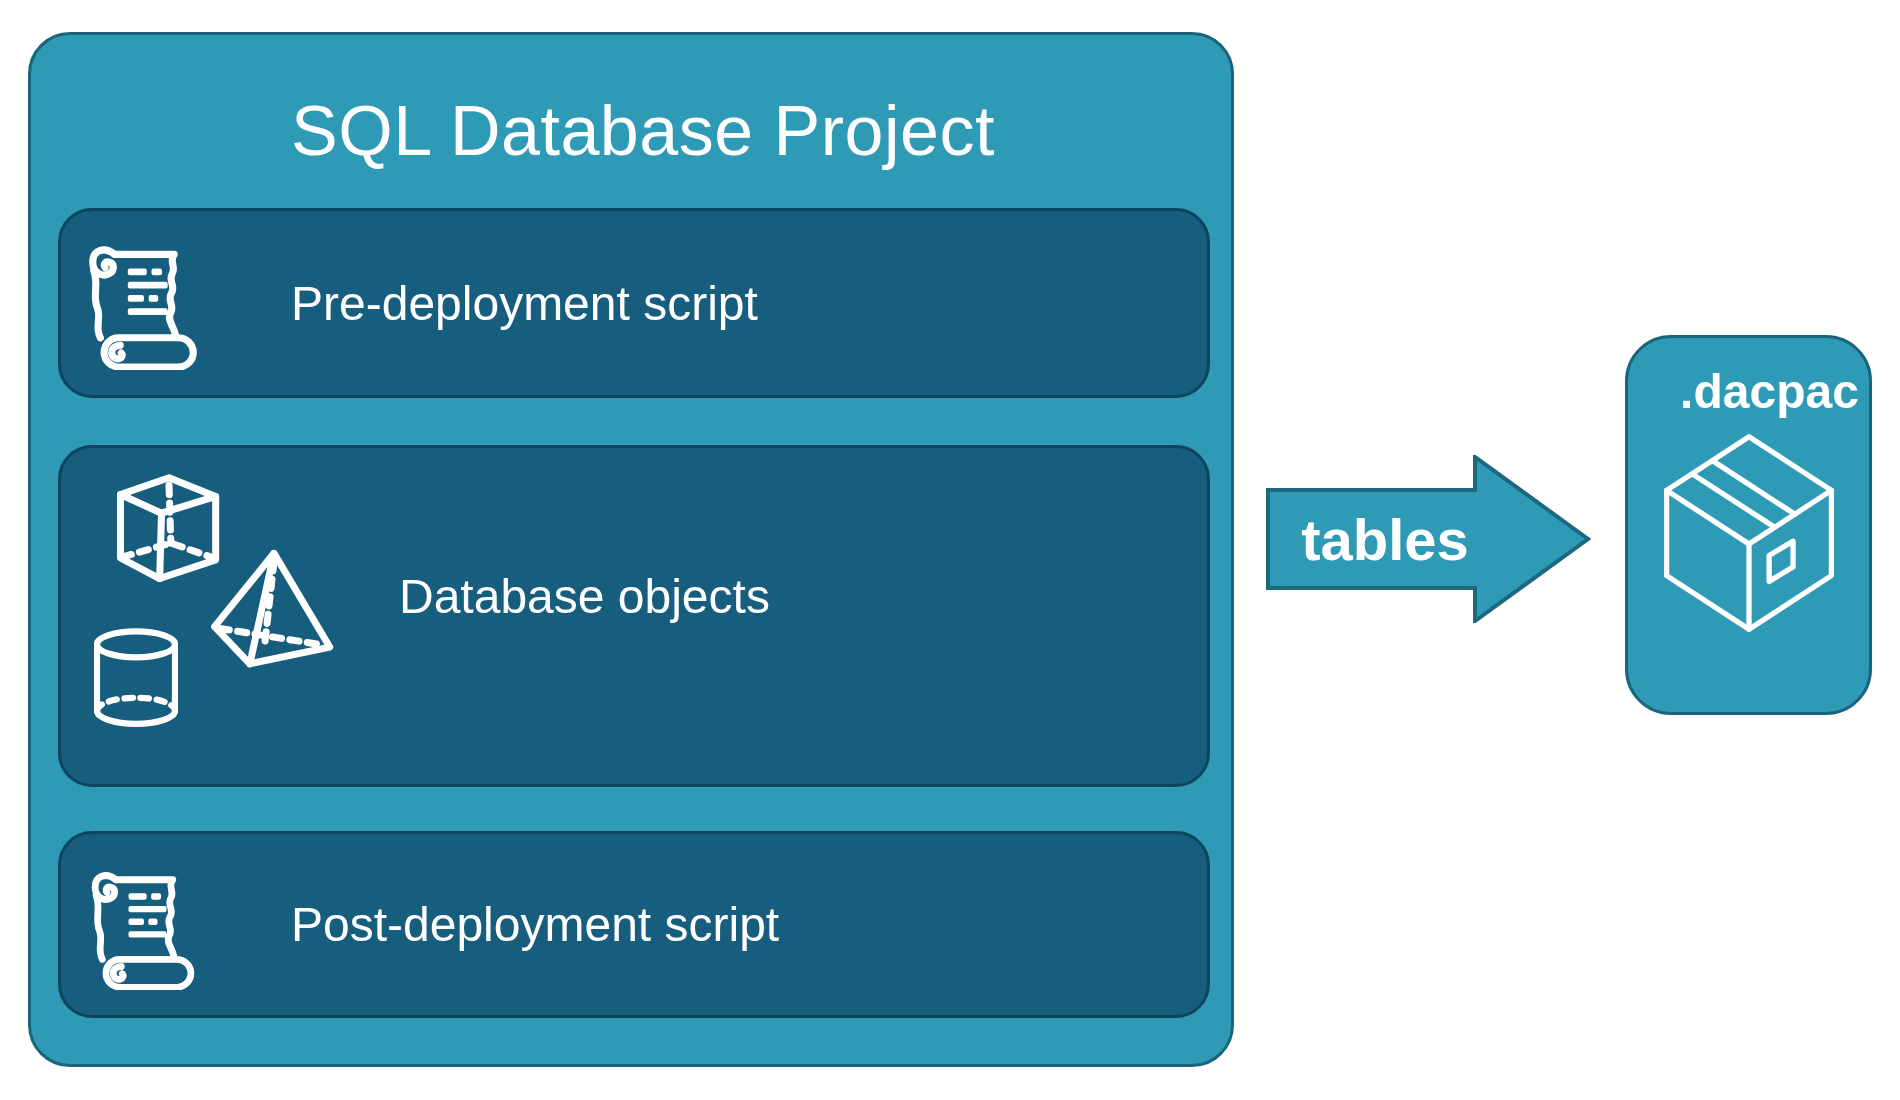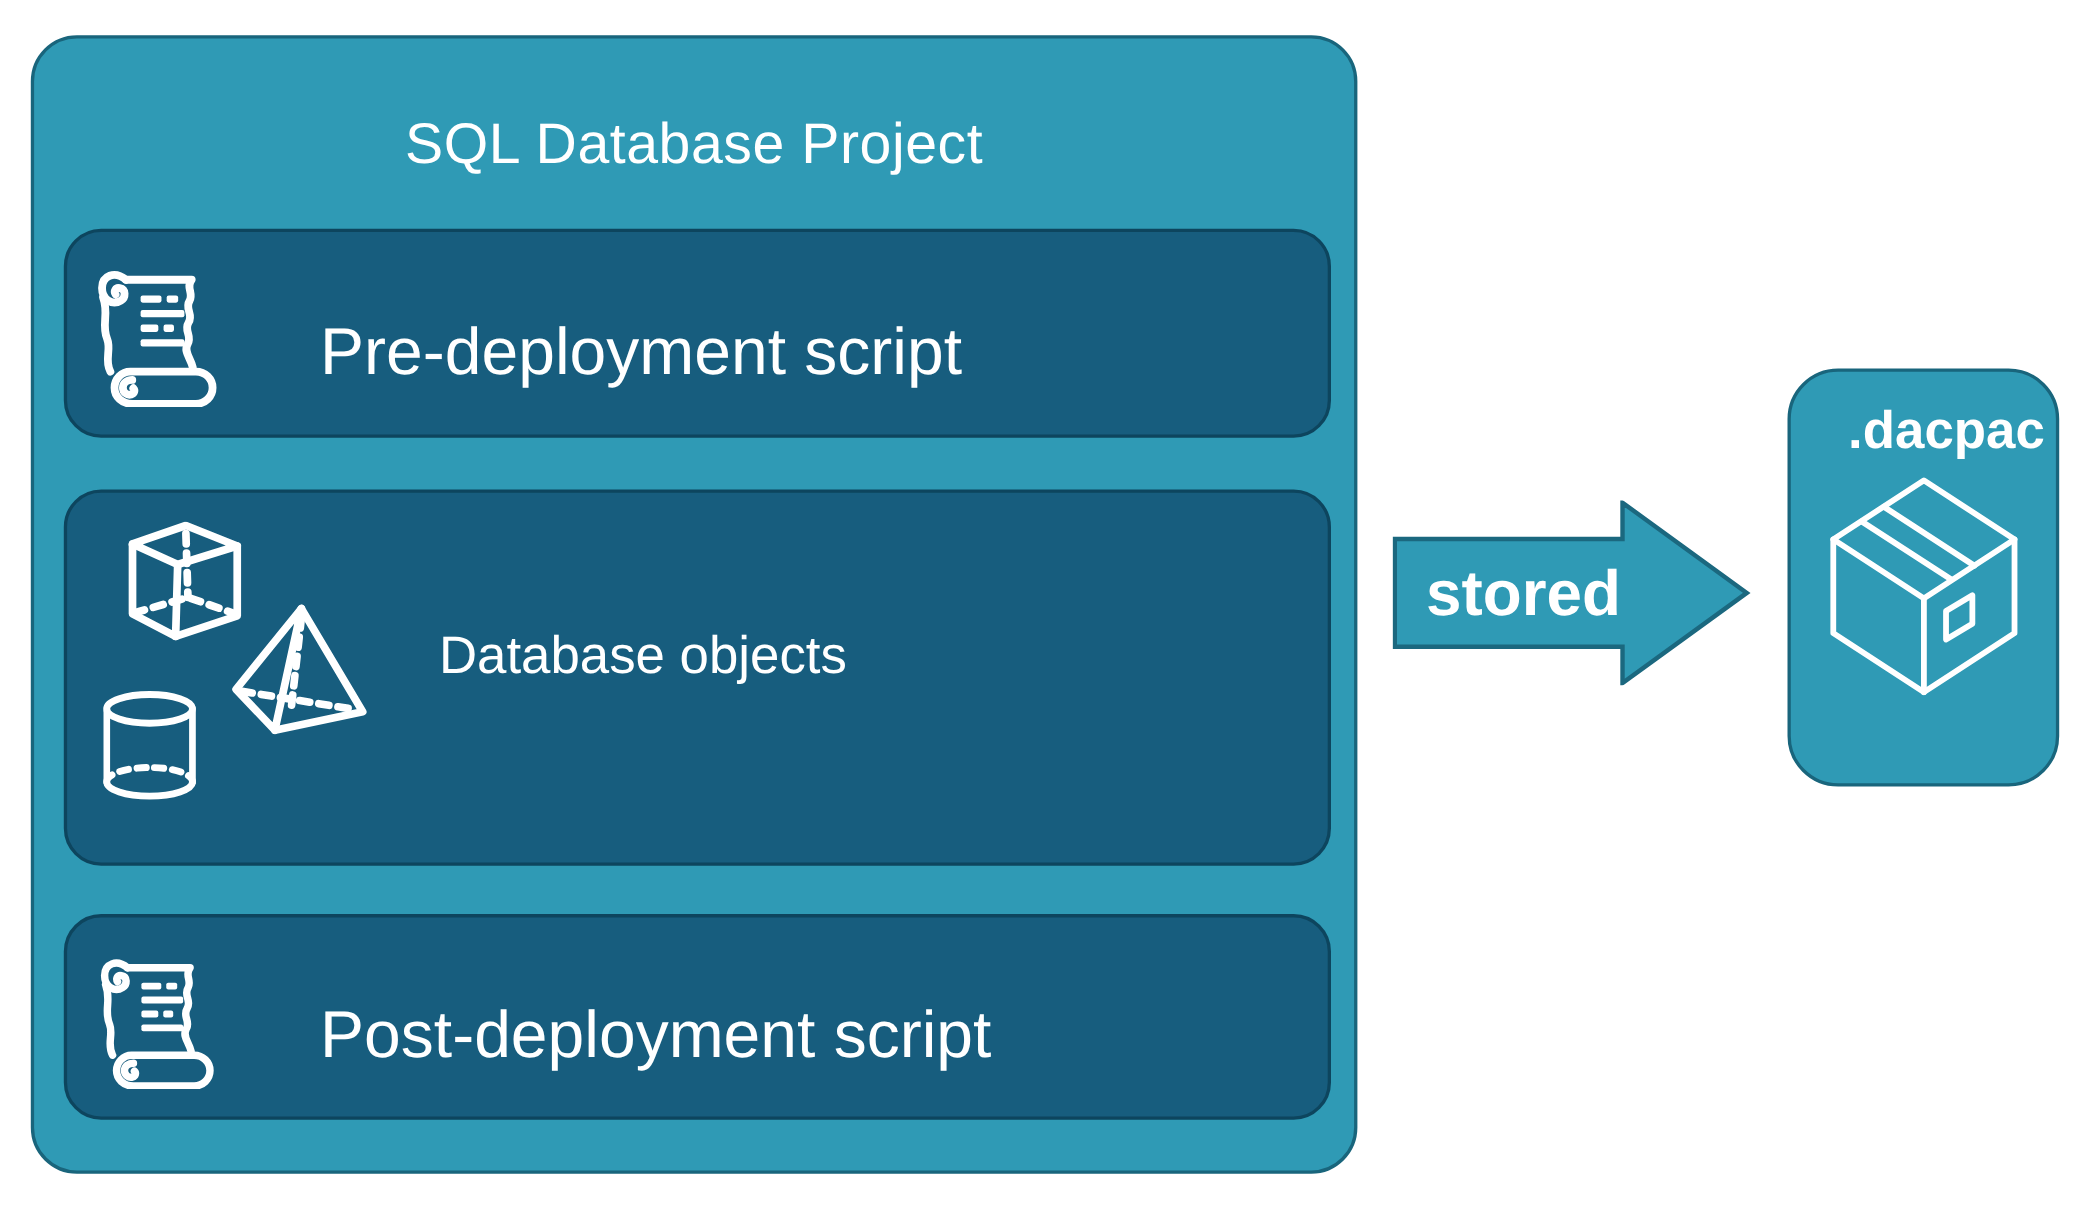--- a/index.html
+++ b/index.html
@@ -6,35 +6,35 @@
   .canvas{
     position:relative;width:1900px;height:1100px;background:#ffffff;overflow:hidden;
     font-family:"Liberation Sans", sans-serif;color:#ffffff;
   }
   
   .project-box{
     position:absolute;left:28px;top:32px;width:1206px;height:1035px;
     background:#2F9AB5;border:3px solid #19657C;border-radius:42px;box-sizing:border-box;
   }
   .project-title{
-    position:absolute;left:0;top:54px;width:100%;height:84px;
+    position:absolute;left:12px;top:54px;width:100%;height:84px;
     display:flex;align-items:center;justify-content:center;
-    font-size:52px;font-weight:400;letter-spacing:0.5px;
+    font-size:70px;font-weight:400;letter-spacing:0.5px;
   }
   
   .panel{
     position:absolute;left:27px;width:1152px;
     background:#175D7E;border:3px solid #0D455E;border-radius:34px;box-sizing:border-box;
   }
   .panel-pre{top:173px;height:190px;}
   .panel-objects{top:410px;height:342px;}
   .panel-post{top:796px;height:187px;}
   .panel-label{
-    position:absolute;left:230px;top:16px;height:100%;
-    display:flex;align-items:center;font-size:60px;font-weight:400;white-space:nowrap;
+    position:absolute;left:230px;top:0;height:100%;
+    display:flex;align-items:center;font-size:48px;font-weight:400;white-space:nowrap;
   }
   .objects-text{
     position:absolute;left:338px;top:112px;font-size:48px;line-height:74px;white-space:nowrap;
   }
   
   svg.icon{position:absolute;}
   svg.icon path, svg.icon ellipse, svg.icon circle, svg.icon polygon{
     fill:none;stroke:#ffffff;stroke-width:7.5;stroke-linecap:round;stroke-linejoin:round;
   }
   svg.icon rect{fill:#ffffff;stroke:none;}
@@ -127,21 +127,21 @@
           <rect x="66" y="56" width="10" height="7" rx="2"></rect>
         <rect x="44" y="70" width="42" height="7" rx="2"></rect>
       </svg>
       <div class="panel-label">Post-deployment script</div>
     </div>
   </div>
 
   <svg class="arrow-svg" width="326" height="168" viewBox="0 0 326 168">
     <polygon points="2,35 209,35 209,2 322,84 209,166 209,133 2,133"></polygon>
   </svg>
-  <div class="arrow-label">stored</div>
+  <div class="arrow-label">tables</div>
 
   <div class="dacpac-box">
     <div class="dacpac-label">.dacpac</div>
     <svg class="package-svg" width="182" height="208" viewBox="0 0 190 215">
       <path d="M 9 63 L 95 7 L 181 63 L 95 119 Z"></path>
       <path d="M 9 63 L 9 152 L 95 208 L 181 152 L 181 63"></path>
       <path d="M 95 119 L 95 208"></path>
       <path d="M 57 32 L 143 88"></path>
       <path d="M 36 46 L 121 101"></path>
       <path d="M 116 131 L 141 116 L 141 143 L 116 158 Z"></path>

